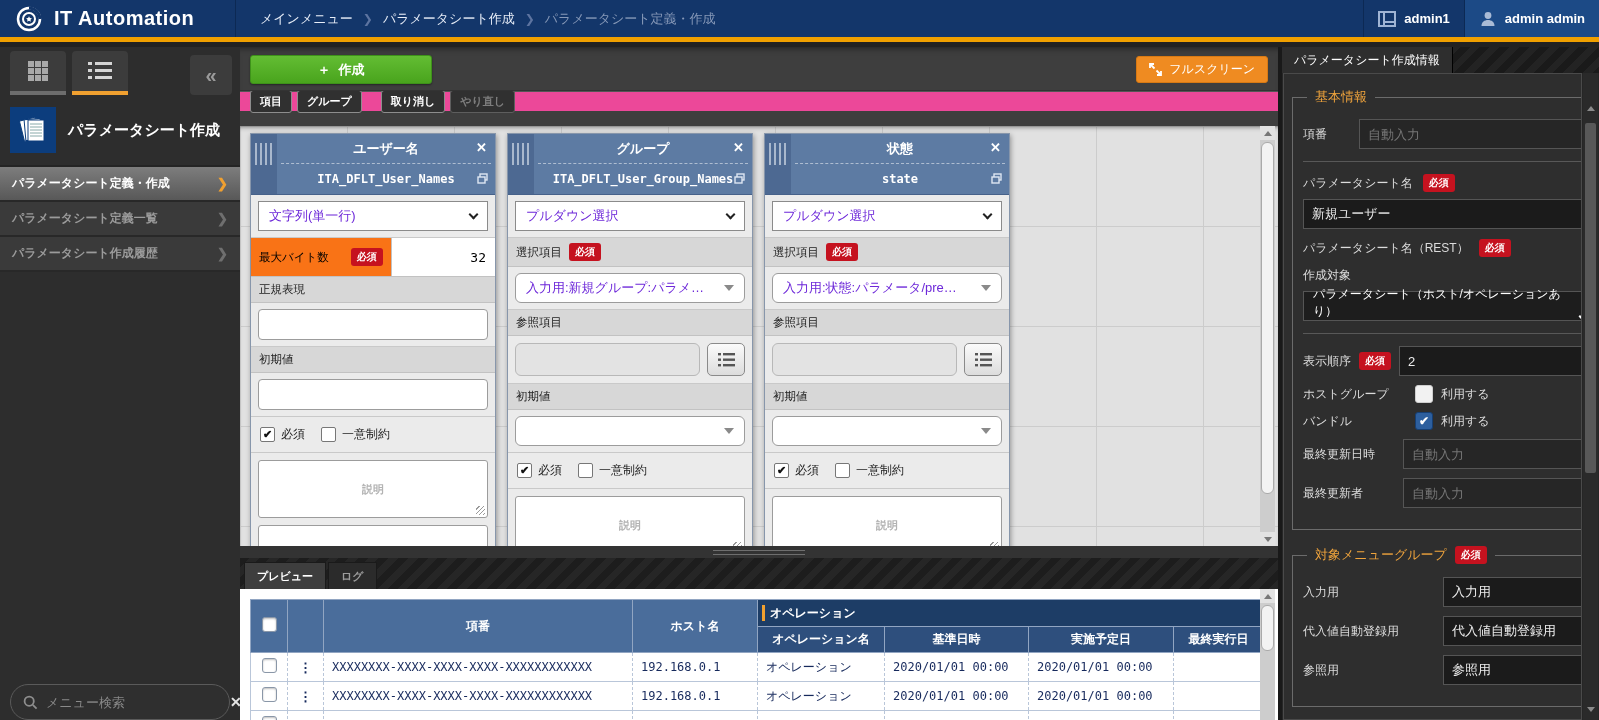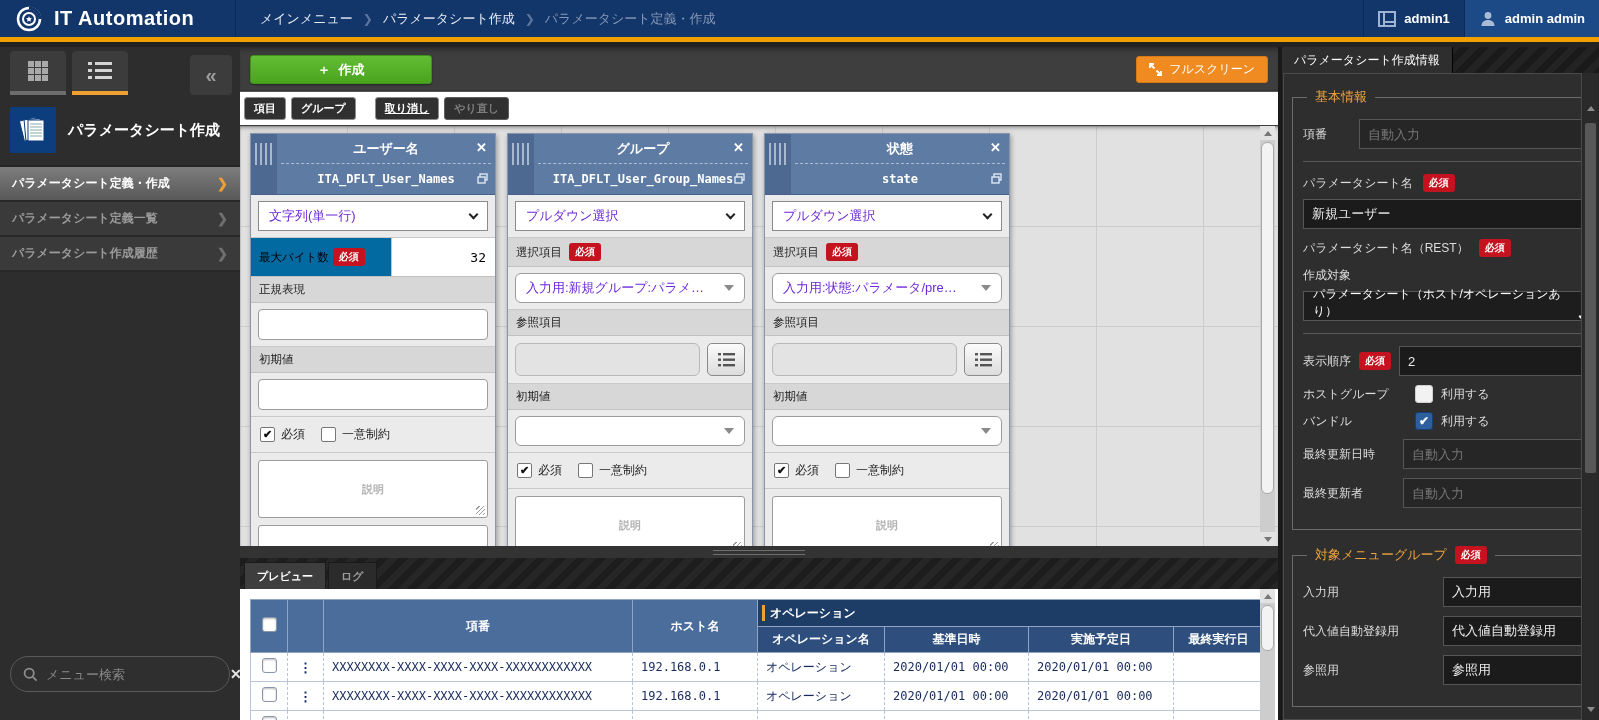--- a/index.html
+++ b/index.html
@@ -34,42 +34,42 @@
     color:#9a9a9a; font-size:20px; font-weight:bold; display:flex; align-items:center; justify-content:center; }
   .sb-title { display:flex; align-items:center; gap:12px; padding:12px 10px 12px 10px; }
   .sb-title-icon { width:46px; height:46px; background:#0c3d7d; display:flex; align-items:center; justify-content:center; }
   .sb-title-text { color:#fff; font-weight:bold; font-size:15px; }
   .sb-menu { border-top:2px solid #242424; }
   .sb-item { height:35px; display:flex; align-items:center; padding:0 12px; font-size:12px; font-weight:bold;
     background:#3a3a3a; color:#9b9b9b; border-bottom:2px solid #282828; }
   .sb-item .arrow { margin-left:auto; color:#6f6f6f; font-size:13px; }
   .sb-item.active { background:linear-gradient(#7d7d7d,#585858); color:#fff; }
   .sb-item.active .arrow { color:#f0a030; }
-  .sb-search { position:absolute; left:10px; right:10px; bottom:28px; height:36px; border:1px solid #5a5a5a;
+  .sb-search { position:absolute; left:10px; right:10px; bottom:0; height:36px; border:1px solid #5a5a5a;
     border-radius:18px; background:#2f2f2f; display:flex; align-items:center; padding:0 12px; gap:8px; }
   .sb-search input { flex:1; background:transparent; border:none; outline:none; color:#ccc; font-size:13px; }
   .sb-search input::placeholder { color:#8a8a8a; }
   .sb-search .clear { color:#e5e5e5; font-size:14px; font-weight:bold; }
 
   
   .main { position:absolute; top:47px; left:240px; width:1038px; bottom:0; background:#3e3e3e; }
   .tb-top { height:44px; background:#3e3e3e; box-shadow:inset 0 6px 6px -5px rgba(0,0,0,.5);
     border-bottom:1px solid #333; position:relative; }
   .btn-create { position:absolute; left:10px; top:8px; width:182px; height:29px; border-radius:3px;
     background:linear-gradient(#63bd33,#49a41d); border:1px solid #3e921a; color:#fff; font-weight:bold;
     font-size:13px; display:flex; align-items:center; justify-content:center; gap:8px;
     box-shadow:0 1px 2px rgba(0,0,0,.4); }
   .btn-full { position:absolute; right:10px; top:9px; height:27px; padding:0 12px; border-radius:3px;
     background:#ef8b21; border:1px solid #d87913; color:#fff; font-size:12px;
     display:flex; align-items:center; gap:7px; }
-  .tb-sub { height:34px; background:#ffffff; border-top:1px solid #555; display:flex; align-items:center;
-    padding-left:4px; gap:5px; }
+  .tb-sub { height:20px; background:#ec4899; border-top:1px solid #555; display:flex; align-items:center;
+    padding-left:10px; gap:5px; }
   .tbtn { height:23px; padding:0 9px; background:#303030; border:1px solid #8d8d8d; border-radius:3px;
     color:#fff; font-size:11px; font-weight:bold; display:flex; align-items:center; }
-  .tbtn.gap { margin-left:14px;text-decoration:underline; }
+  .tbtn.gap { margin-left:14px; }
   .tbtn.disabled { border-color:#5e5e5e; color:#7d7d7d; }
 
   
   .canvas { position:absolute; top:79px; left:0; right:0; height:420px; overflow:hidden;
     background-color:#e1e1e1;
     background-image:linear-gradient(#cccccc 1px, transparent 1px),
                      linear-gradient(90deg,#cccccc 1px, transparent 1px);
     background-size:107px 100px; box-shadow:inset 0 4px 5px -3px rgba(0,0,0,.45); }
   .vscroll { position:absolute; top:0; bottom:0; right:3px; width:15px; background:#cdcdcd; }
   .vscroll .sb-btn { position:absolute; left:0; width:15px; height:14px; background:#e2e2e2;
@@ -99,21 +99,21 @@
   .sel.round { border-radius:6px; border-color:#9c9c9c; }
   .sel .txt { white-space:nowrap; overflow:hidden; text-overflow:ellipsis; }
   .chev { width:7px; height:7px; border-right:2px solid #222; border-bottom:2px solid #222;
     transform:rotate(45deg); margin-top:-4px; flex:none; }
   .tri-gray { width:0;height:0;border-left:5px solid transparent;border-right:5px solid transparent;
     border-top:6px solid #8a8a8a; flex:none; margin-left:6px; }
   .lbar { background:#d7d7d7; padding:5px 8px; font-size:11.5px; color:#222; border-bottom:1px solid #c2c2c2;
     display:flex; align-items:center; gap:7px; }
   .req { background:#c5121f; color:#fff; font-size:10px; font-weight:bold; padding:2px 6px; border-radius:3px; flex:none; }
   .split { display:flex; border-bottom:1px solid #c2c2c2; }
-  .split .lab { flex:1; background:#0369a1; padding:10px 8px; font-size:11.5px; display:flex; gap:4px; align-items:center; }
+  .split .lab { flex:1; background:#f97316; padding:10px 8px; font-size:11.5px; display:flex; gap:22px; align-items:center; }
   .split .val { width:104px; background:#fff; border-left:1px solid #c2c2c2; display:flex; align-items:center;
     justify-content:flex-end; padding:0 9px; font-family:"DejaVu Sans Mono", monospace; font-size:13px; }
   .inp { height:31px; background:#fff; border:1px solid #9c9c9c; border-radius:4px; width:100%; }
   .checkrow { display:flex; gap:16px; padding:9px 9px; font-size:12px; color:#222; align-items:center;
     border-bottom:1px solid #c9c9c9; }
   .cklab { display:flex; gap:6px; align-items:center; }
   .cbx { width:15px; height:15px; background:#fff; border:1px solid #777; border-radius:2px;
     display:inline-flex; align-items:center; justify-content:center; flex:none; }
   .cbx.on::after { content:"✔"; font-size:11px; color:#111; font-weight:bold; }
   .ta { margin:7px; background:#fff; border:1px solid #9c9c9c; border-radius:3px; height:58px;

